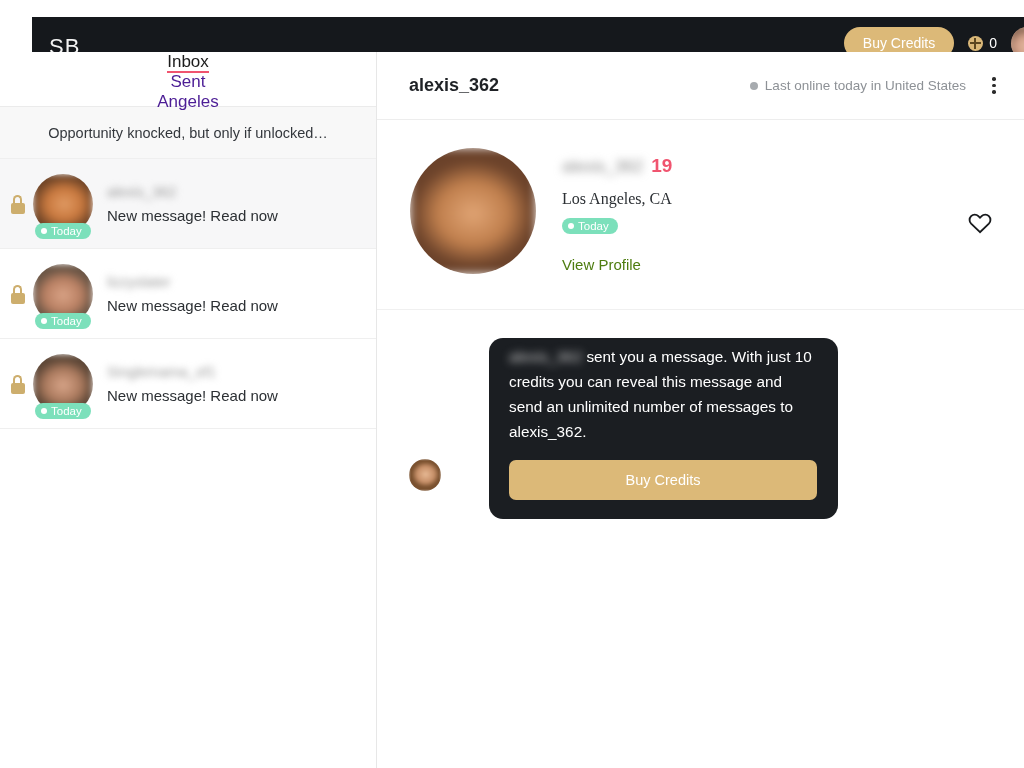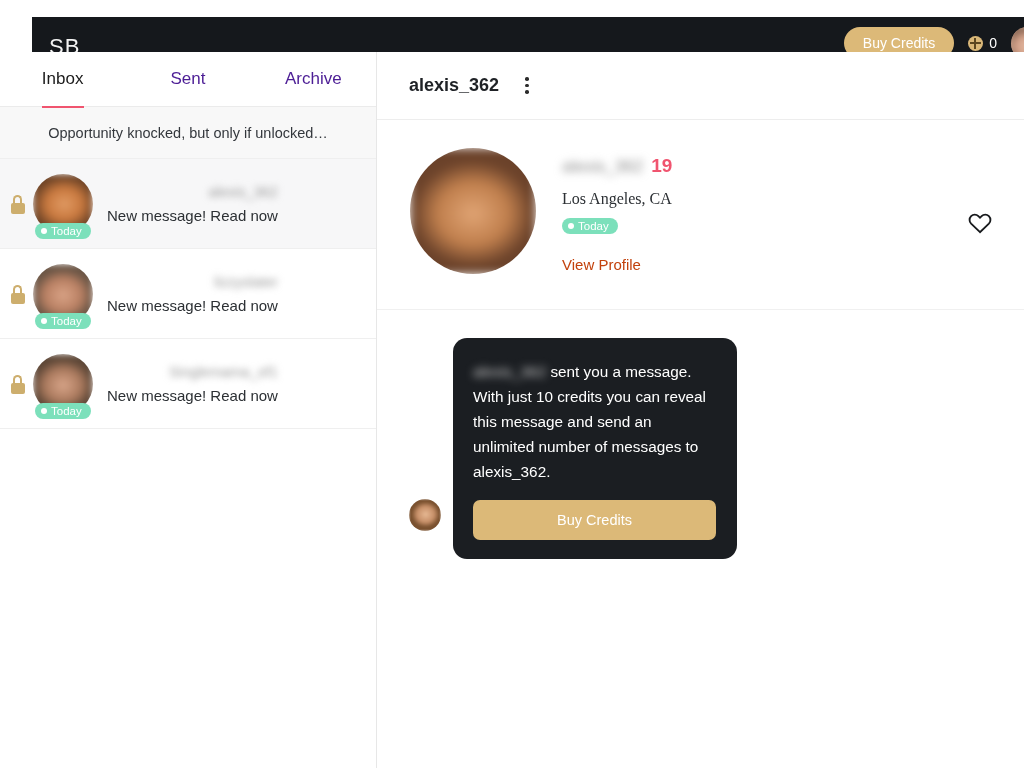--- a/index.html
+++ b/index.html
@@ -68,21 +68,21 @@
 
   
   .left-panel {
     position: absolute; top: 52px; left: 0;
     width: 377px; height: 716px;
     background: #ffffff;
     border-right: 1px solid #e7e7e7;
   }
   .tabs {
     height: 55px; display: flex; align-items: center;
-    border-bottom: 1px solid #ebebeb; background: #fff;
+    border-bottom: 1px solid #ebebeb; background: #fff; flex-direction: column;
   }
   .tab {
     flex: 1; text-align: center; font-size: 17px;
     color: #4c1d95; cursor: pointer; position: relative;
     height: 55px; display: flex; align-items: center; justify-content: center;
   }
   .tab.active { color: #1c1c1c; }
   .tab.active::after {
     content: ""; position: absolute; bottom: -1px;
     left: 50%; transform: translateX(-50%);
@@ -143,21 +143,21 @@
     position: absolute; bottom: -5px; left: 2px;
     background: #7ce0bb; color: #ffffff;
     border-radius: 10px; padding: 2px 9px 2px 6px;
     font-size: 11.5px; display: flex; align-items: center; gap: 4px;
     white-space: nowrap;
   }
   .today-badge .dot {
     width: 6px; height: 6px; border-radius: 50%;
     background: #ffffff; display: block;
   }
-  .conv-text { margin-left: 14px; display: flex; flex-direction: column; gap: 7px; align-items: flex-end; }
+  .conv-text { margin-left: 14px; display: flex; flex-direction: column; gap: 7px; }
   .conv-name {
     font-size: 14.5px; color: #9a9a9a;
     filter: blur(3.6px); width: max-content;
   }
   .conv-preview { font-size: 15px; color: #2c3034; }
 
   
   .right-panel {
     position: absolute; top: 52px; left: 377px;
     width: 647px; height: 716px; background: #fff;
@@ -214,21 +214,21 @@
     display: inline-flex; align-items: center; gap: 4px;
     background: #7ce0bb; color: #ffffff;
     border-radius: 10px; padding: 2px 9px 2px 6px;
     font-size: 11.5px; margin-top: 10px;
   }
   .profile-today .dot {
     width: 6px; height: 6px; border-radius: 50%; background: #fff; display: block;
   }
   .view-profile {
     display: block; margin-top: 22px;
-    font-size: 15px; color: #c2410c; cursor: pointer;
+    font-size: 15px; color: #4d7c0f; cursor: pointer;
   }
   .heart {
     position: absolute; right: 31px; top: 90px;
     width: 26px; height: 26px; cursor: pointer;
   }
 
   .chat-body { position: relative; padding: 28px 0 0 0; height: 470px; }
   .msg-row {
     display: flex; align-items: flex-end;
     padding-left: 32px; gap: 12px;
@@ -240,22 +240,23 @@
   }
   .msg-avatar .ph-img {
     position: absolute; inset: 0;
     background:
       radial-gradient(ellipse 44% 40% at 52% 48%, #e6b893 0%, #c79069 60%, #7a512f 100%),
       linear-gradient(165deg, #2c211b 0%, #54392a 28%, #d3a079 58%, #9c7050 100%);
     filter: blur(1.2px);
   }
   .msg-bubble {
     background: #1b1e22; border-radius: 14px;
-    padding: 21px 21px 19px 20px;
-    width: 284px;
+    padding: 6px 21px 19px 20px;
+    width: 349px;
+    margin-left: 36px;
   }
   .msg-text {
     color: #ffffff; font-size: 15.3px; line-height: 25px;
   }
   .blur-name-inline {
     display: inline-block; filter: blur(4px);
     color: #cfcfcf; vertical-align: baseline;
   }
   .bubble-cta {
     display: block; width: 100%; margin-top: 16px;
@@ -281,21 +282,21 @@
       <div class="nav-avatar">
         <div class="ph-img"></div>
       </div>
     </div>
   </div>
 
   <div class="left-panel">
     <div class="tabs">
       <div class="tab active">Inbox</div>
       <div class="tab">Sent</div>
-      <div class="tab">Archive</div>
+      <div class="tab">Angeles</div>
     </div>
 
     <div class="promo-banner">Opportunity knocked, but only if unlocked…</div>
 
     <div class="conv-list">
 
       <div class="conv-row selected">
         <div class="lock-icon">
           <span class="shackle"></span>
             <span class="body"></span>
@@ -355,20 +356,24 @@
         </div>
       </div>
 
     </div>
   </div>
 
   <div class="right-panel">
 
     <div class="chat-header">
       <div class="chat-title">alexis_362</div>
+      <div class="chat-status">
+        <span class="status-dot"></span>
+        <span>Last online today in United States</span>
+      </div>
       <div class="kebab">
         <span></span>
           <span></span>
           <span></span>
       </div>
     </div>
 
     <div class="profile-card">
       <div class="profile-avatar">
         <div class="ph-img"></div>

